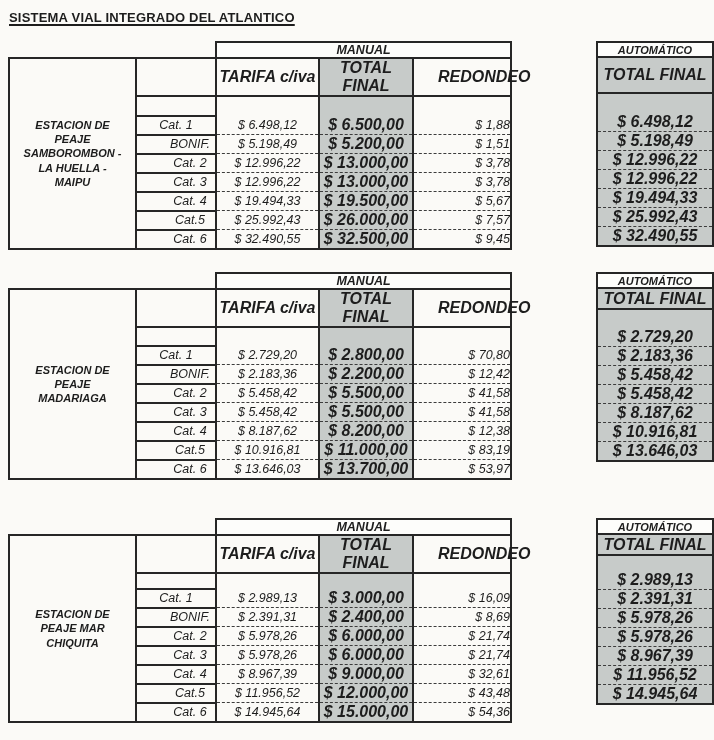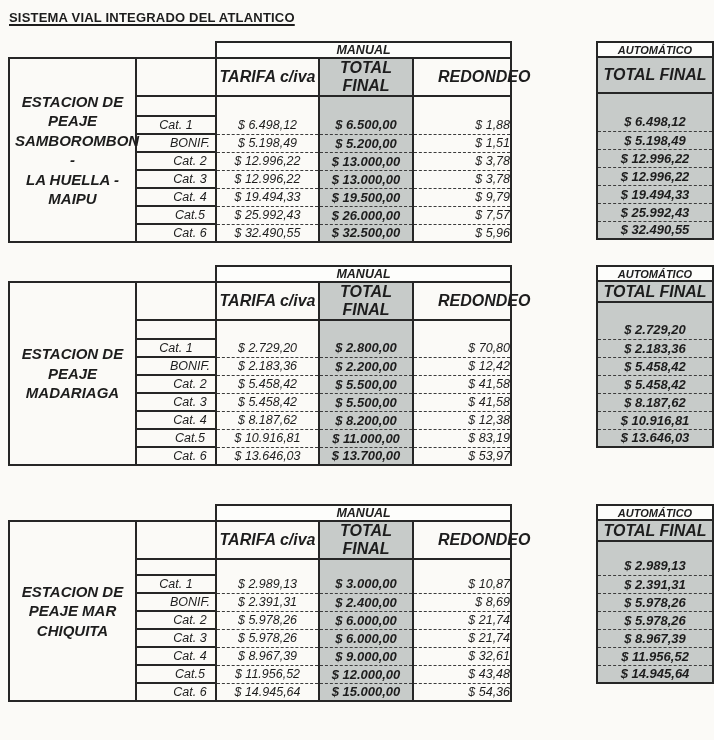--- a/index.html
+++ b/index.html
@@ -69,39 +69,39 @@
   }
   .colhdr.last{border-right:2.5px solid var(--line);padding-left:24px;}
   .cat-empty{
     border:2px solid var(--line);
     border-top:2.5px solid var(--line);
     border-bottom:2px solid var(--line);
   }
   .station{
     border:2.5px solid var(--line);
     border-right:2px solid var(--line);
-    font-weight:700;font-size:15px;text-align:center;
+    font-weight:700;font-size:11px;text-align:center;
     line-height:1.3;padding:8px 5px;white-space:pre-line;
   }
 
   
   .cat{
     border-left:2px solid var(--line);
     border-right:2px solid var(--line);
     border-top:2px solid var(--line);
     text-align:center;
   }
   .val{
     border-left:2px solid var(--line);
     border-right:2px solid var(--line);
     text-align:center;
   }
   .val.last{border-right:2.5px solid var(--line);text-align:right;}
   .gray{background:var(--gray);}
-  .strong{font-weight:700;font-size:13px;}
+  .strong{font-weight:700;font-size:16px;}
   .auto{border-left:2.5px solid var(--line);border-right:2.5px solid var(--line);}
   .r-spacer .cat{border-top:2px solid var(--line);}
   .data-row + .data-row .val{border-top:1.6px dashed #3c3c3c;}
   .data-row + .data-row .cat{border-top:2px solid var(--line);padding-left:28px;}
   .last-row td{border-bottom:2.5px solid var(--line);margin-left:12px;}
 </style>
 </head>
 <body>
 
 <h1 class="page-title">SISTEMA VIAL INTEGRADO DEL ATLANTICO</h1>
@@ -158,33 +158,33 @@
         <tr class="data-row">
           <td class="cat">Cat. 3</td>
           <td class="val">$ 12.996,22</td>
           <td class="val gray strong">$ 13.000,00</td>
           <td class="val last">$ 3,78</td>
         </tr>
         <tr class="data-row">
           <td class="cat">Cat. 4</td>
           <td class="val">$ 19.494,33</td>
           <td class="val gray strong">$ 19.500,00</td>
-          <td class="val last">$ 9,79</td>
+          <td class="val last">$ 5,67</td>
         </tr>
         <tr class="data-row">
           <td class="cat">Cat.5</td>
           <td class="val">$ 25.992,43</td>
           <td class="val gray strong">$ 26.000,00</td>
           <td class="val last">$ 7,57</td>
         </tr>
         <tr class="data-row last-row">
           <td class="cat">Cat. 6</td>
           <td class="val">$ 32.490,55</td>
           <td class="val gray strong">$ 32.500,00</td>
-          <td class="val last">$ 5,96</td>
+          <td class="val last">$ 9,45</td>
         </tr>
       </tbody>
   </table>
   <table class="tbl right">
     <colgroup>
         <col class="c-auto">
       </colgroup>
     <tbody>
       <tr class="r-manual">
           <td class="auto-hdr">AUTOMÁTICO</td>
@@ -358,21 +358,21 @@
       <tr class="r-spacer">
         <td class="cat"></td>
         <td class="val"></td>
         <td class="val gray"></td>
         <td class="val last"></td>
       </tr>
     <tr class="data-row">
           <td class="cat">Cat. 1</td>
           <td class="val">$ 2.989,13</td>
           <td class="val gray strong">$ 3.000,00</td>
-          <td class="val last">$ 10,87</td>
+          <td class="val last">$ 16,09</td>
         </tr>
         <tr class="data-row">
           <td class="cat">BONIF.</td>
           <td class="val">$ 2.391,31</td>
           <td class="val gray strong">$ 2.400,00</td>
           <td class="val last">$ 8,69</td>
         </tr>
         <tr class="data-row">
           <td class="cat">Cat. 2</td>
           <td class="val">$ 5.978,26</td>

